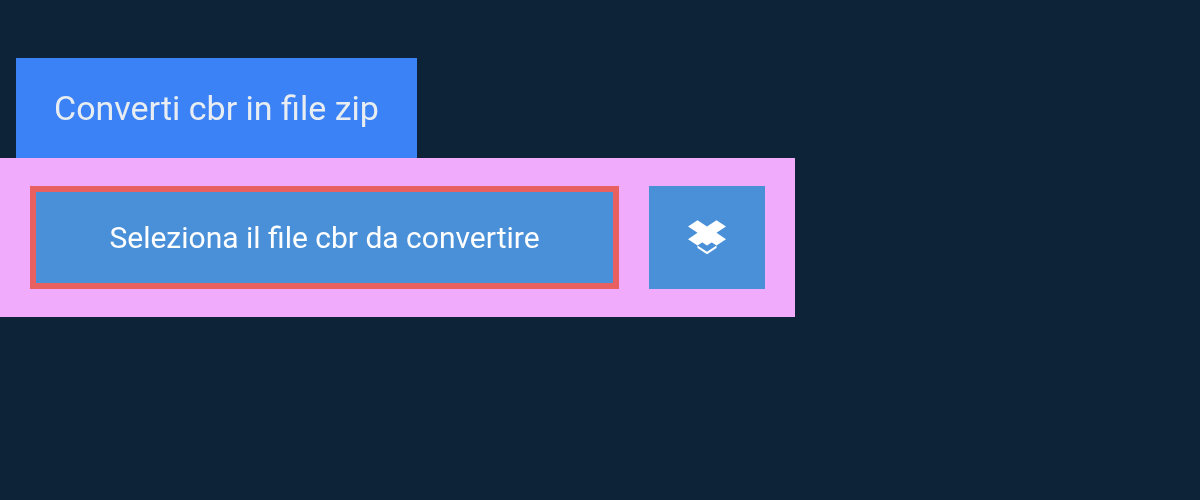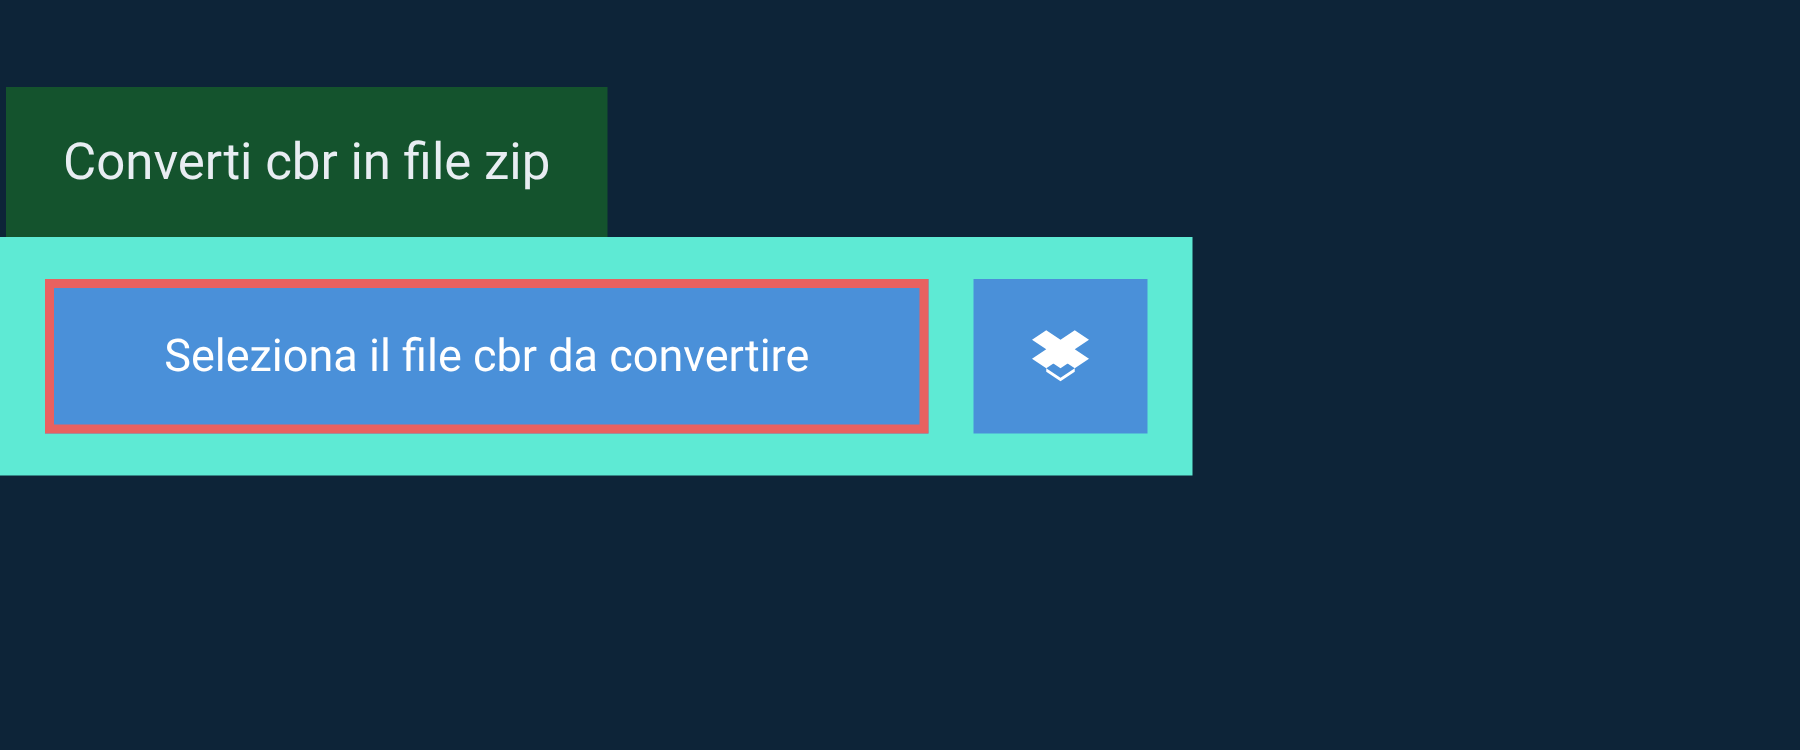--- a/index.html
+++ b/index.html
@@ -9,32 +9,32 @@
     }
     body {
       width: 1200px;
       height: 500px;
       background-color: #0d2438;
       font-family: -apple-system, BlinkMacSystemFont, "Segoe UI", Roboto, Helvetica, Arial, sans-serif;
       overflow: hidden;
     }
     .header-tab {
       display: inline-block;
-      background-color: #14532d;
+      background-color: #3b82f6;
       padding: 30px 38px;
-      margin-left: 4px;
+      margin-left: 16px;
       margin-top: 58px;
     }
     .header-title {
       color: #e8edf2;
       font-size: 34px;
       font-weight: 400;
     }
     .content-panel {
-      background-color: #5eead4;
+      background-color: #f0abfc;
       padding: 28px 30px;
       margin-top: 0;
       display: flex;
       gap: 30px;
       width: 795px;
     }
     .select-file-button {
       flex: 1;
       background-color: #4a90d9;
       border: 6px solid #e86160;

